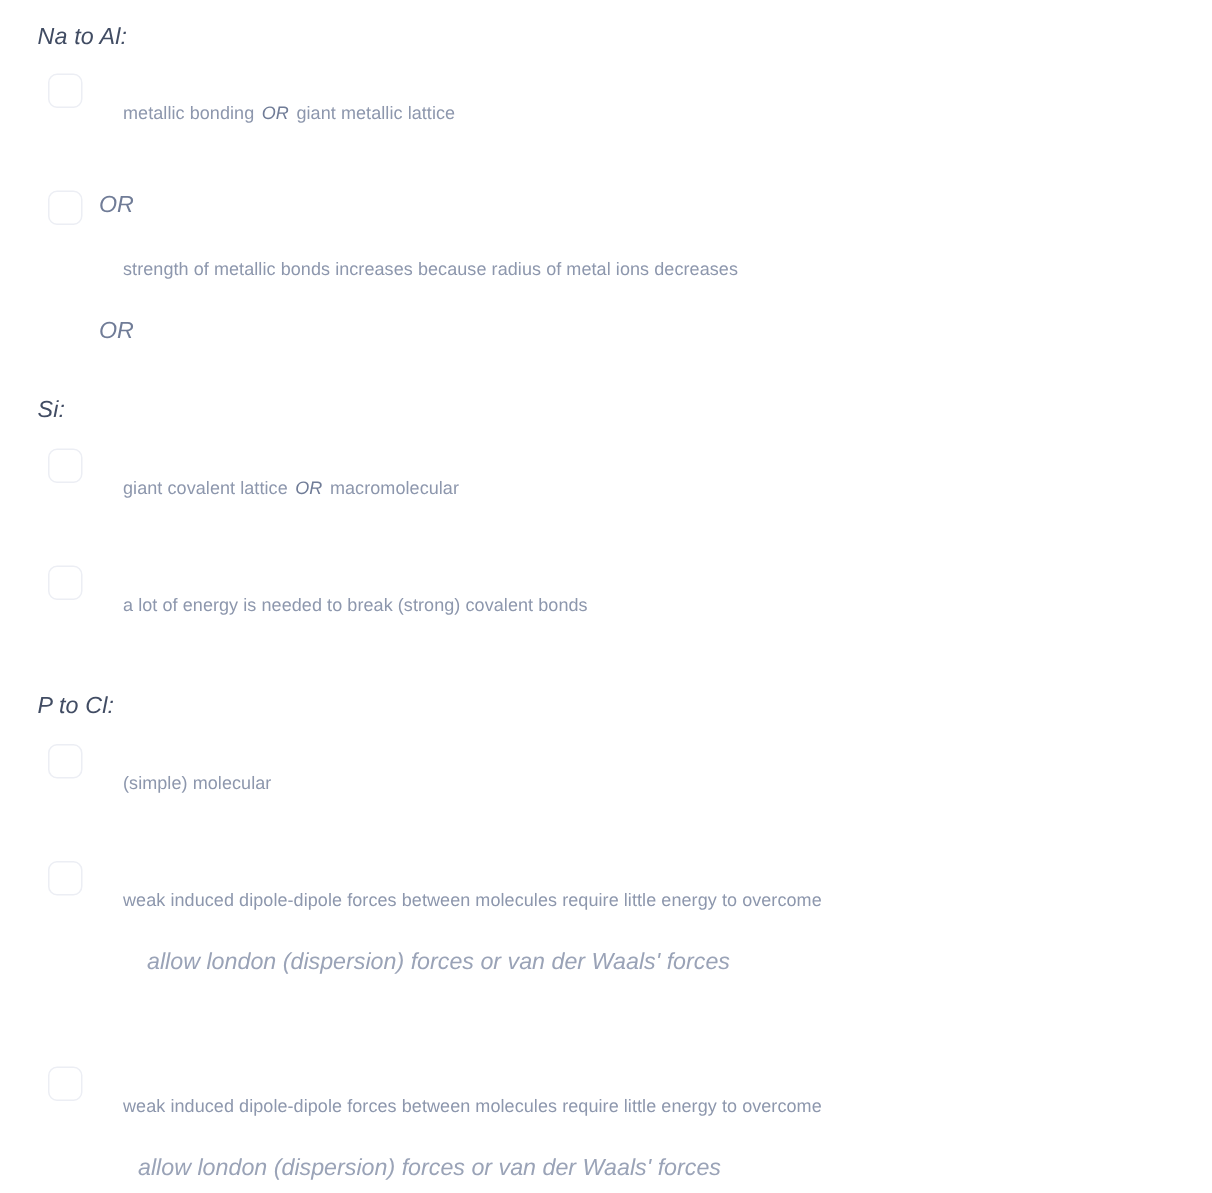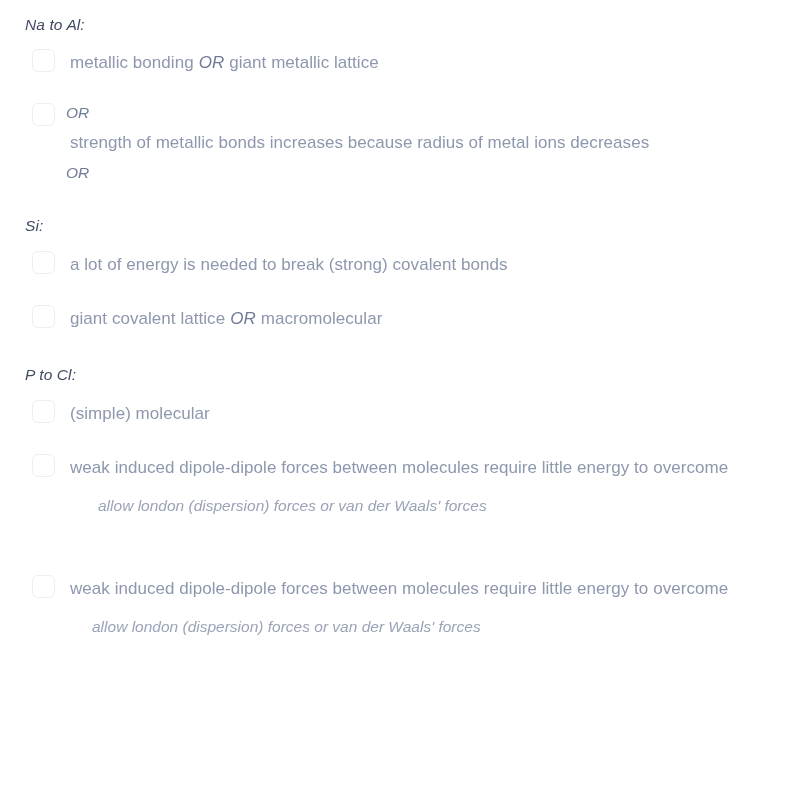--- a/index.html
+++ b/index.html
@@ -62,24 +62,24 @@
     margin-left: 32px;
   }
 
   .criterion-body {
     flex: 1 1 auto;
     margin-left: 11px;
     padding-right: 30px;
   }
 
   .criterion-text {
-    font-size: 17px;
+    font-size: 12px;
     color: #8d97ad;
     line-height: 26px;
-    margin: 4px;
+    margin: 16px;
     letter-spacing: 0.05px;
   }
 
   .criterion-text .or-sep {
     font-style: italic;
     color: #707c97;
     padding: 0 5px;
   }
 
   .or-line {
@@ -143,27 +143,27 @@
       </li>
     </ul>
   </div>
 
   <div class="section sec-si">
     <div class="section-heading heading-indent">Si:</div>
     <ul class="criteria-list">
       <li class="criterion">
         <span class="checkbox"></span>
         <div class="criterion-body">
-          <p class="criterion-text">a lot of energy is needed to break (strong) covalent bonds</p>
+          <p class="criterion-text"><span>giant covalent lattice</span><span class="or-sep">OR</span><span>macromolecular</span></p>
         </div>
       </li>
       <li class="criterion">
         <span class="checkbox"></span>
         <div class="criterion-body">
-          <p class="criterion-text"><span>giant covalent lattice</span><span class="or-sep">OR</span><span>macromolecular</span></p>
+          <p class="criterion-text">a lot of energy is needed to break (strong) covalent bonds</p>
         </div>
       </li>
     </ul>
   </div>
 
   <div class="section sec-pcl">
     <div class="section-heading heading-indent">P to Cl:</div>
     <ul class="criteria-list">
       <li class="criterion">
         <span class="checkbox"></span>

